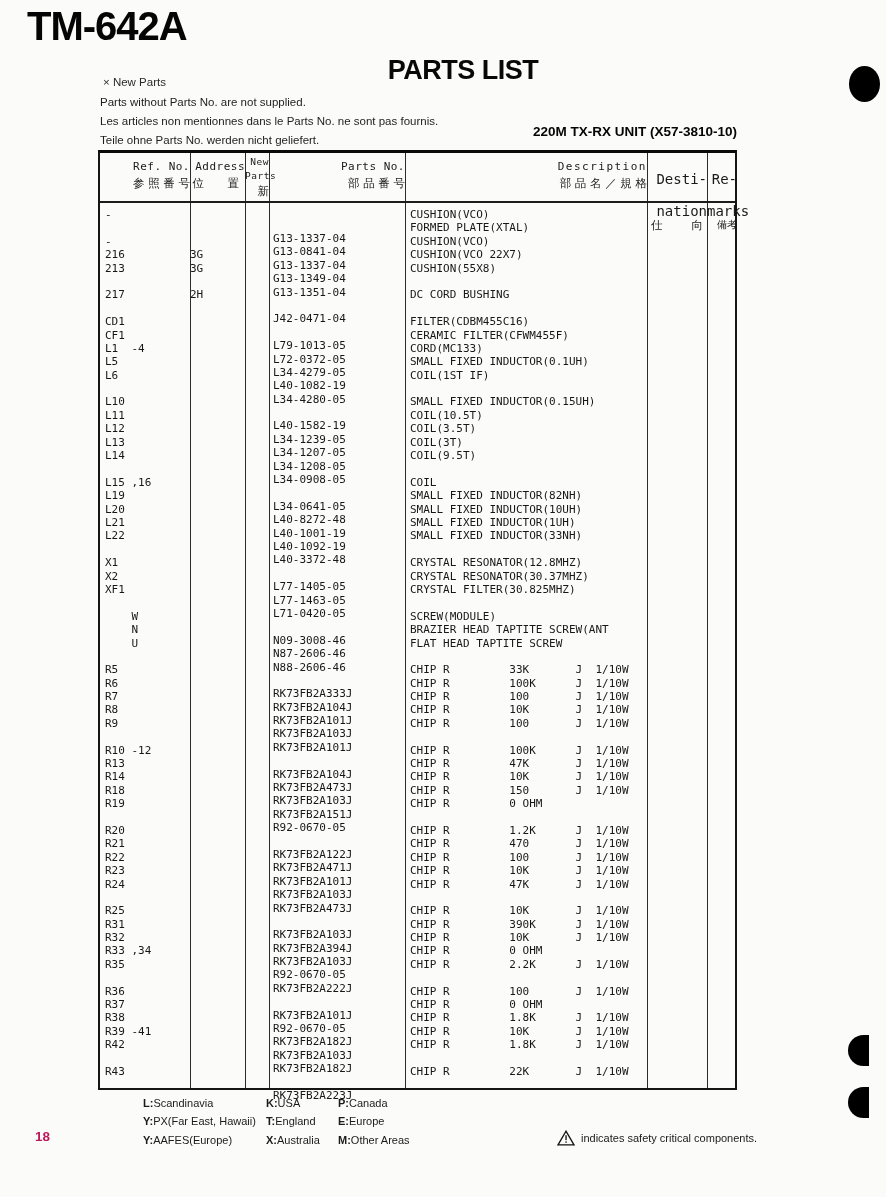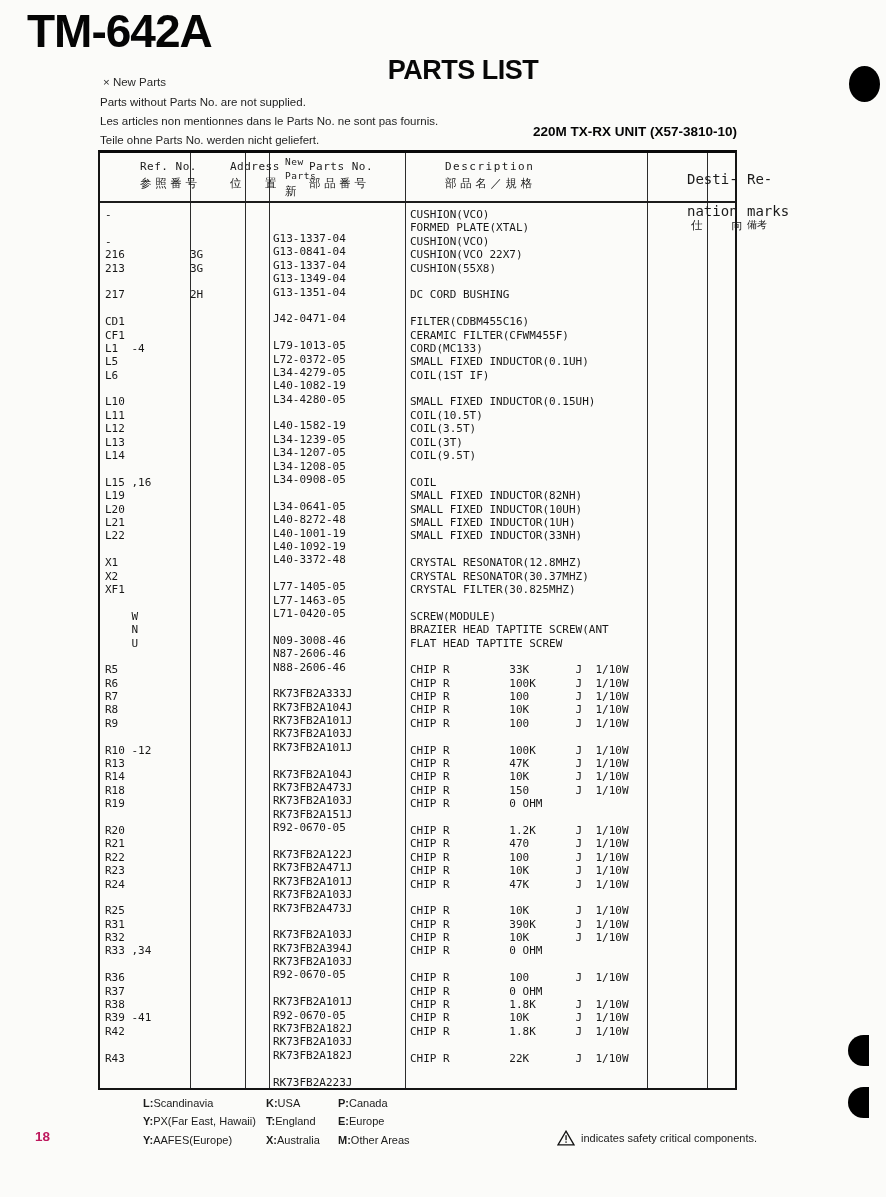--- a/index.html
+++ b/index.html
@@ -1,35 +1,35 @@
 <!DOCTYPE html>
 <html><head>
 <meta charset="utf-8">
 <style>
   html,body{margin:0;padding:0;}
   body{width:886px;height:1197px;background:#e9e9e7;font-family:"DejaVu Sans Mono",monospace;}
   .page{position:relative;width:886px;height:1197px;background:#fbfbf9;overflow:hidden;color:#141414;}
 
   .doc-title{position:absolute;left:27px;top:4px;font-family:"Liberation Sans",sans-serif;
-    font-weight:bold;font-size:46px;letter-spacing:-1px;color:#050505;}
+    font-weight:bold;font-size:40px;letter-spacing:-1px;color:#050505;}
   .main-title{position:absolute;left:0;top:55px;width:886px;text-align:center;
     font-family:"Liberation Sans",sans-serif;font-weight:bold;font-size:27px;letter-spacing:-0.5px;color:#080808;padding-left:20px;}
   .new-parts{position:absolute;left:103px;top:76px;font-family:"Liberation Sans",sans-serif;
     font-size:11.5px;color:#2a2a2a;}
   .notes{position:absolute;left:100px;top:93px;font-family:"Liberation Sans",sans-serif;
     font-size:11.5px;line-height:19px;color:#1e1e1e;}
   .unit-title{position:absolute;right:149px;top:124px;font-family:"Liberation Sans",sans-serif;
     font-weight:bold;font-size:13.5px;color:#050505;}
 
   
   .ptable{position:absolute;left:98px;top:150px;width:639px;height:940px;
     border:2px solid #151515;border-top:3px solid #0a0a0a;box-sizing:border-box;background:transparent;}
   .vline{position:absolute;top:0;bottom:0;width:1px;background:#2c2c2c;}
   .thead{position:absolute;left:0;top:0;width:100%;height:50px;border-bottom:2px solid #1c1c1c;box-sizing:border-box;}
-  .hcell{position:absolute;top:0;height:50px;text-align:left;font-size:11px;color:#1a1a1a;padding-left:40px;}
+  .hcell{position:absolute;top:0;height:50px;text-align:right;font-size:11px;color:#1a1a1a;}
   .hen{margin-top:7px;letter-spacing:0.5px;}
   .hjp{margin-top:3px;font-size:11.5px;font-family:"DejaVu Sans",sans-serif;}
   .hsmall{font-size:8.5px;line-height:9px;}
   .h-new .hen{margin-top:4px;font-size:9.5px;line-height:10px;}
   .h-dest .hen,.h-rem .hen{margin-top:21px;font-size:14px;line-height:11px;letter-spacing:0;}
   .h-dest .hjp{display:flex;justify-content:space-between;padding:0 4px;margin-top:1px;}
   .h-rem .hjp{margin-top:1px;font-size:10px;}
 
   .tbody{position:absolute;left:0;top:50px;width:100%;padding-top:5px;}
   .group{margin-bottom:13.4px;}
@@ -454,20 +454,27 @@
             <div class="cell c-np"></div>
             <div class="cell c-parts">RK73FB2A103J</div>
             <div class="cell c-desc">CHIP R         10K       J  1/10W</div>
           </div>
           <div class="row">
             <div class="cell c-ref">R33 ,34</div>
             <div class="cell c-addr"></div>
             <div class="cell c-np"></div>
             <div class="cell c-parts">R92-0670-05</div>
             <div class="cell c-desc">CHIP R         0 OHM</div>
+          </div>
+          <div class="row">
+            <div class="cell c-ref">R35</div>
+            <div class="cell c-addr"></div>
+            <div class="cell c-np"></div>
+            <div class="cell c-parts">RK73FB2A222J</div>
+            <div class="cell c-desc">CHIP R         2.2K      J  1/10W</div>
           </div>
         </div>
         <div class="group">
           <div class="row">
             <div class="cell c-ref">R36</div>
             <div class="cell c-addr"></div>
             <div class="cell c-np"></div>
             <div class="cell c-parts">RK73FB2A101J</div>
             <div class="cell c-desc">CHIP R         100       J  1/10W</div>
           </div>

